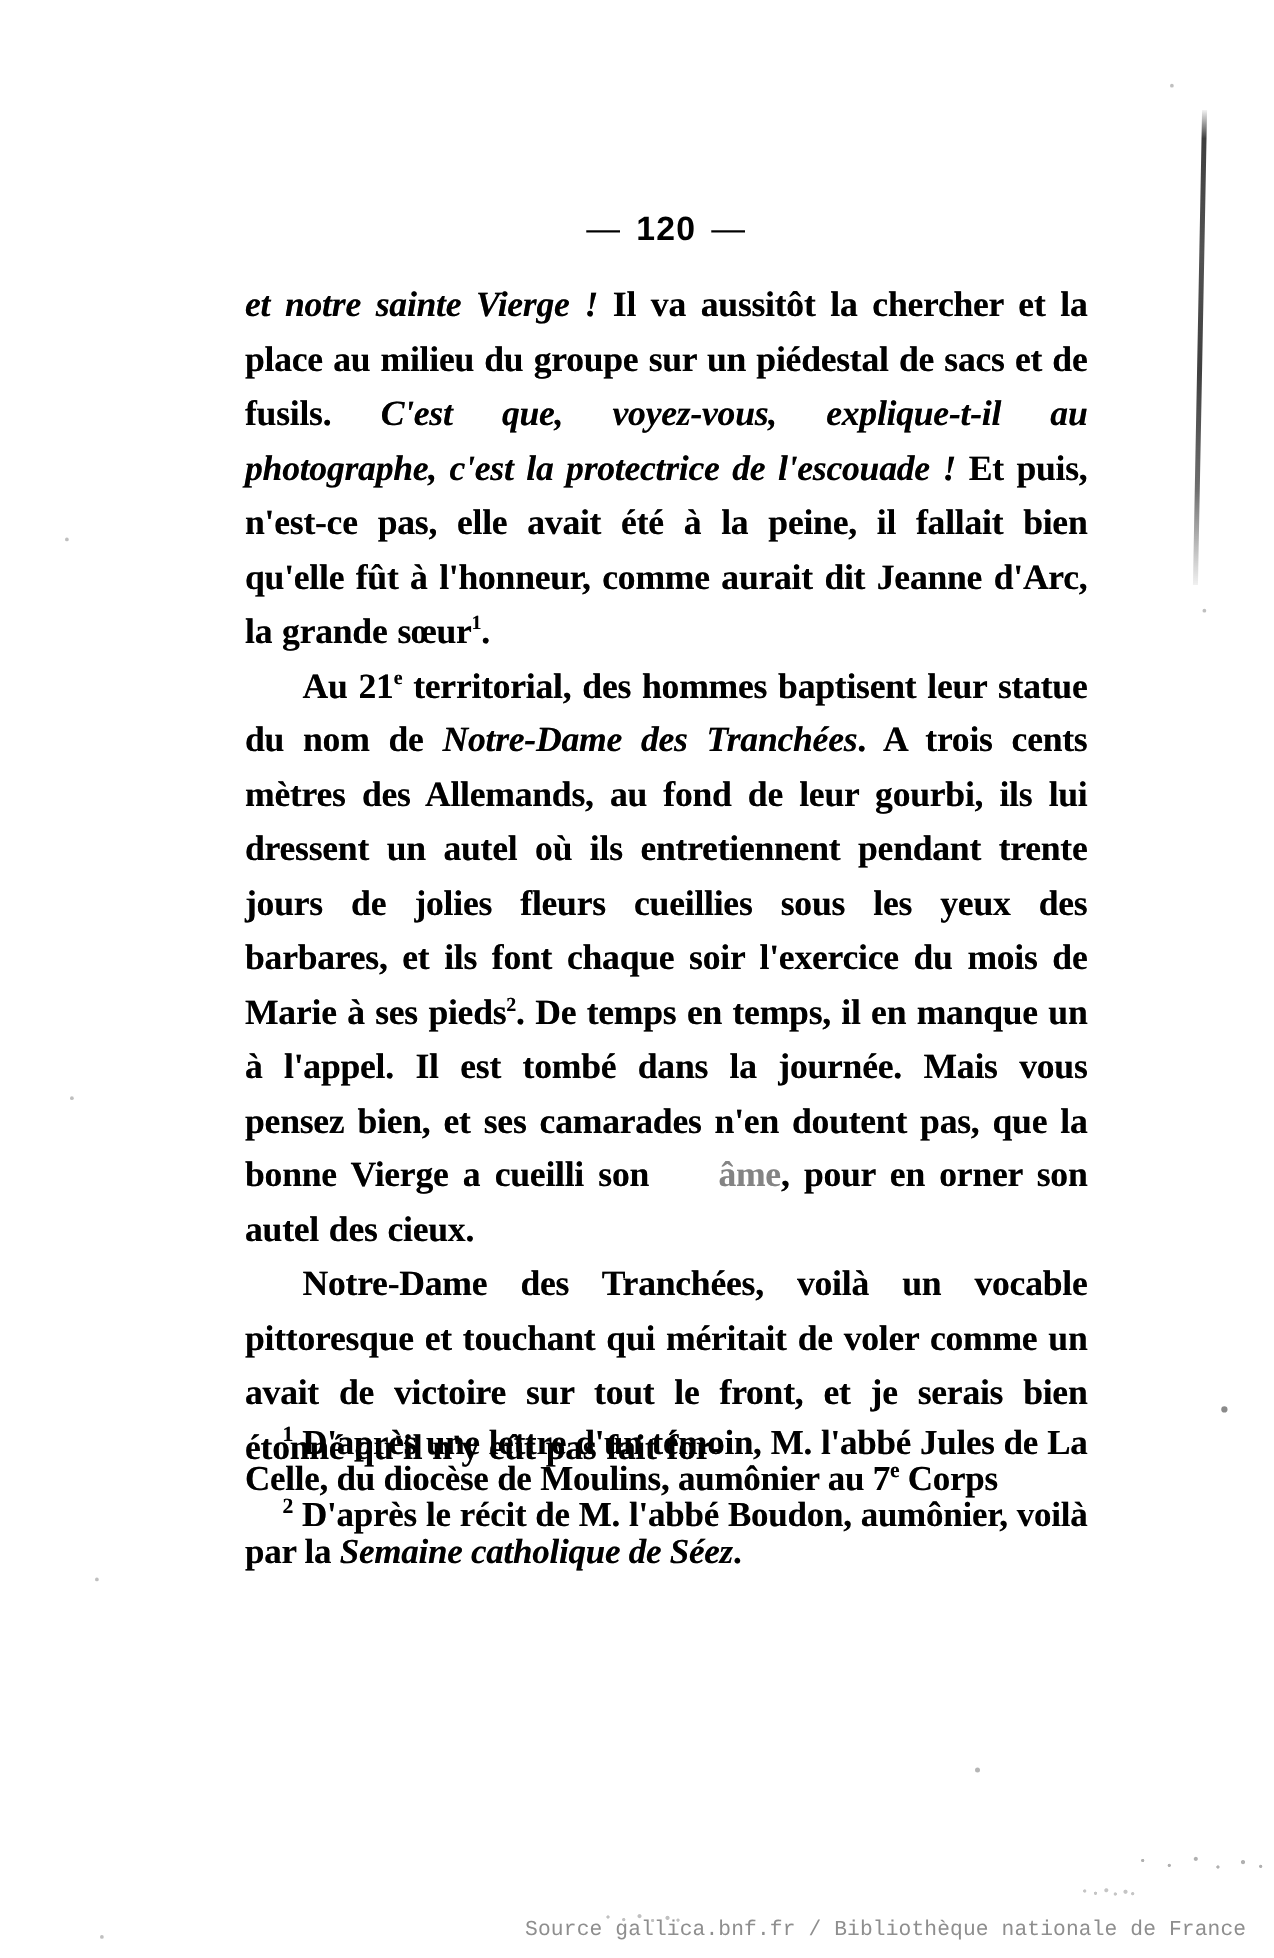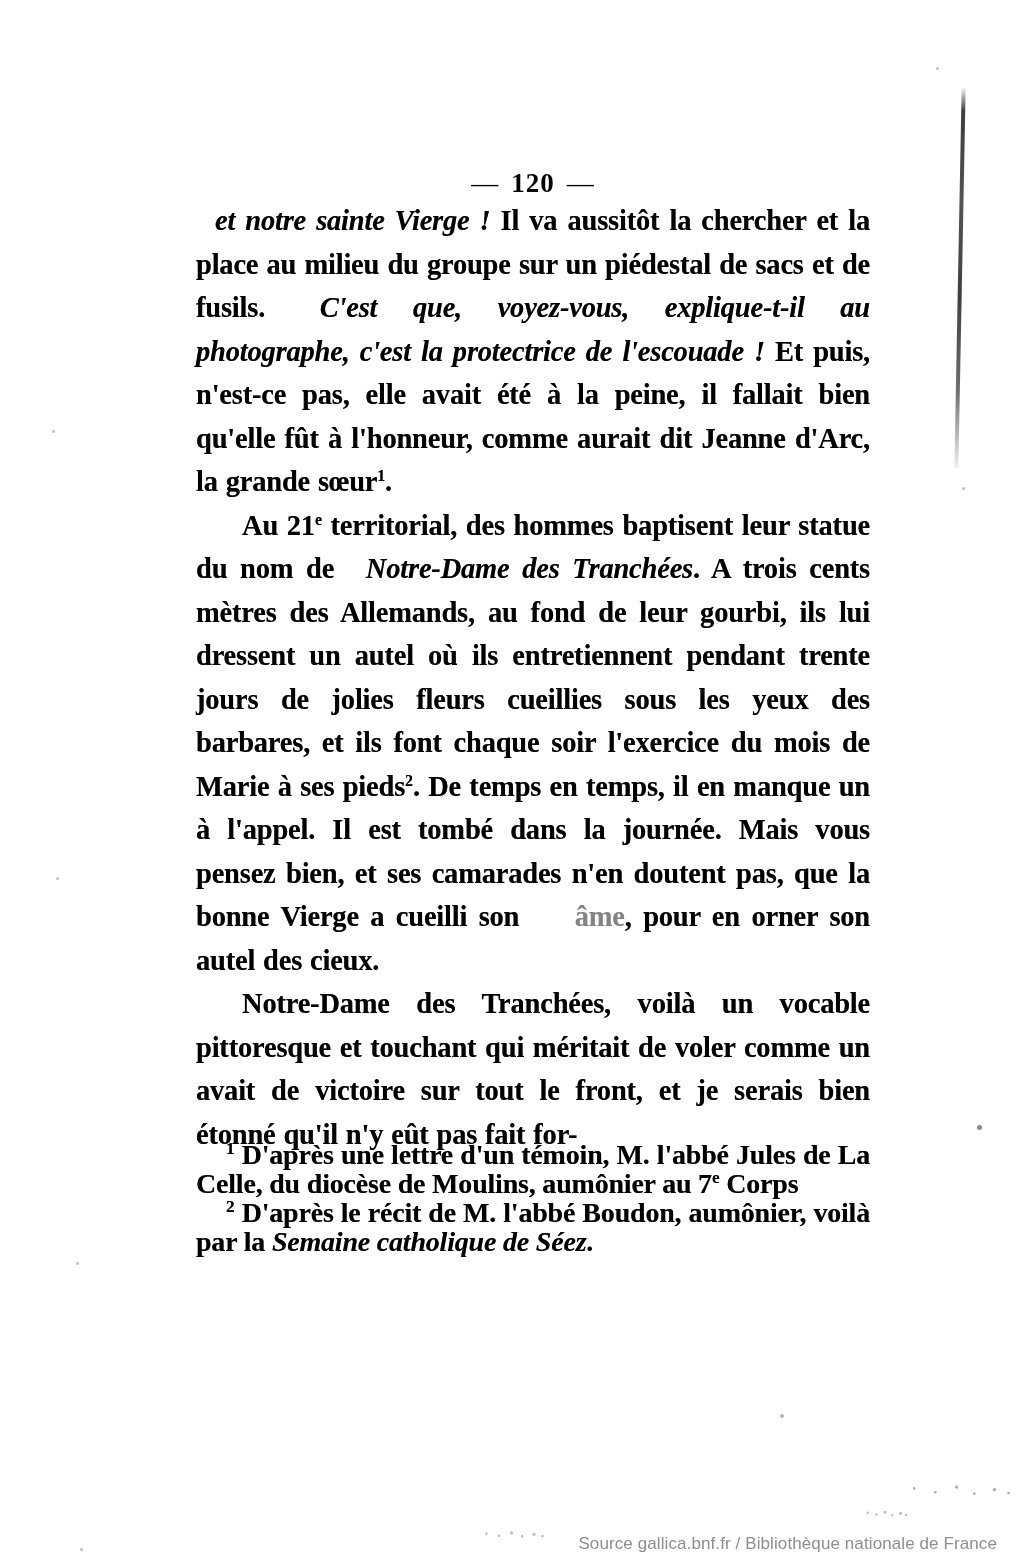--- a/index.html
+++ b/index.html
@@ -61,38 +61,39 @@
     left: 196px;
     top: 168px;
     width: 674px;
   }
 
   .folio {
     text-align: center;
     font-size: 27px;
     font-weight: 700;
     letter-spacing: 1px;
-    font-family: Liberation Serif, serif;
+    margin-bottom: 24px;
+    font-family: Liberation Sans, sans-serif;
   }
   .folio .rule { font-weight: 400; padding: 0 12px; }
 
   .body-par {
     font-size: 28.5px;
     line-height: 43.5px;
     text-align: justify;
     font-weight: 700;
     letter-spacing: -0.2px;
     word-spacing: 1px;
     margin: 0;
     
     text-shadow: 0 0 0.4px rgba(0,0,0,0.55);
   }
   .body-par + .body-par { text-indent: 46px; }
 
-  .body-par i { font-style: italic; margin-left: 19px; }
+  .body-par i { font-style: italic; }
   sup {
     font-size: 0.56em;
     vertical-align: super;
     line-height: 0;
     font-weight: 700;
   }
   .faded { opacity: 0.48; margin-left: 44px; }
 
   
   .footnotes {
@@ -109,21 +110,21 @@
   }
   .footnote { margin: 0; text-indent: 30px; }
   .footnote i { font-style: italic; }
   .footnote sup { font-size: 0.62em; }
 
   
   .source-line {
     position: absolute;
     right: 22px;
     bottom: 12px;
-    font-family: Liberation Sans, sans-serif;
+    font-family: Liberation Mono, monospace;
     font-size: 17px;
     color: #8e8e8e;
     letter-spacing: 0.1px;
     white-space: nowrap;
   }
 </style>
 </head>
 <body>
 
 <div class="page">

